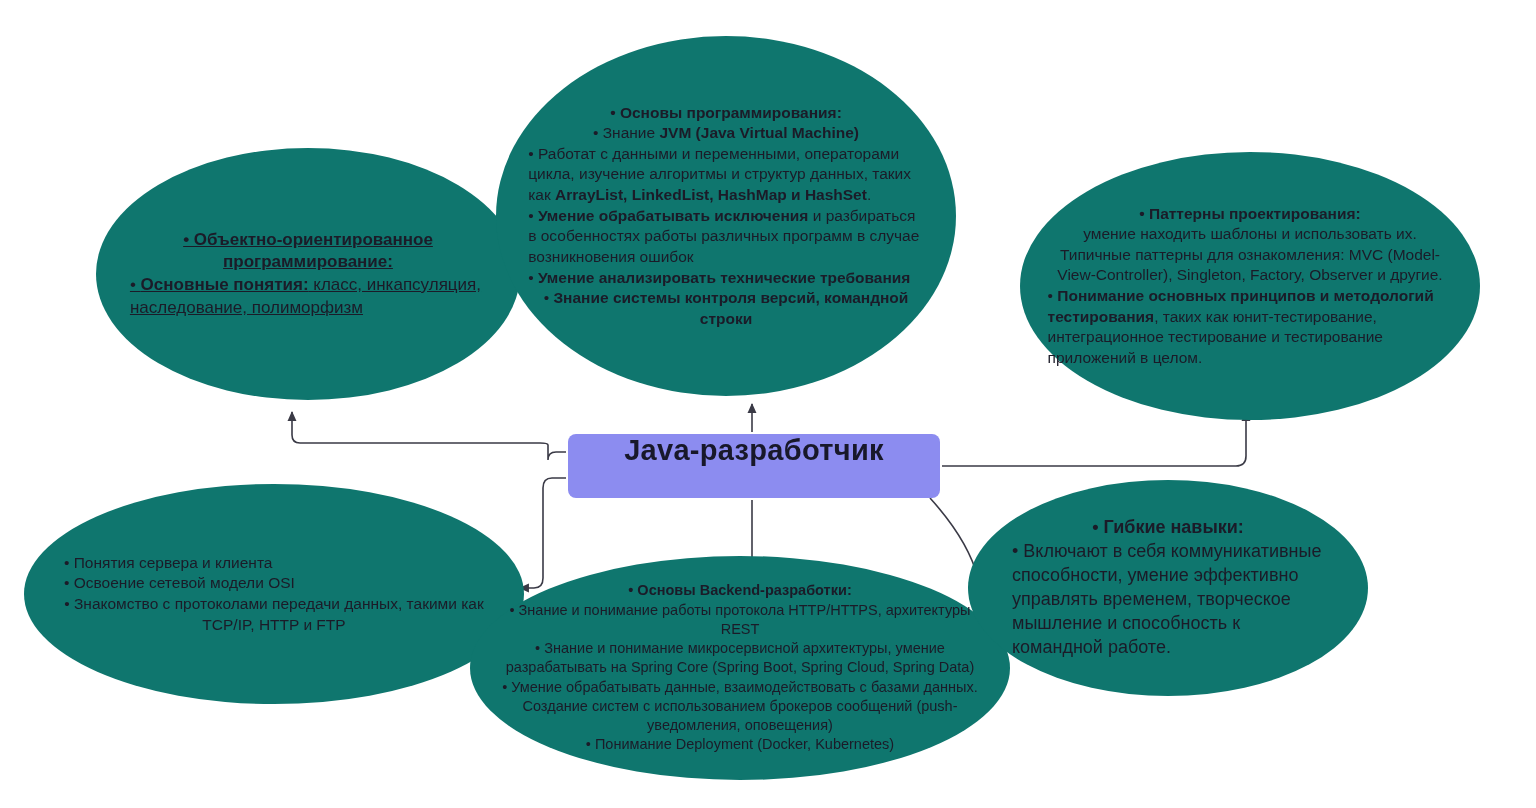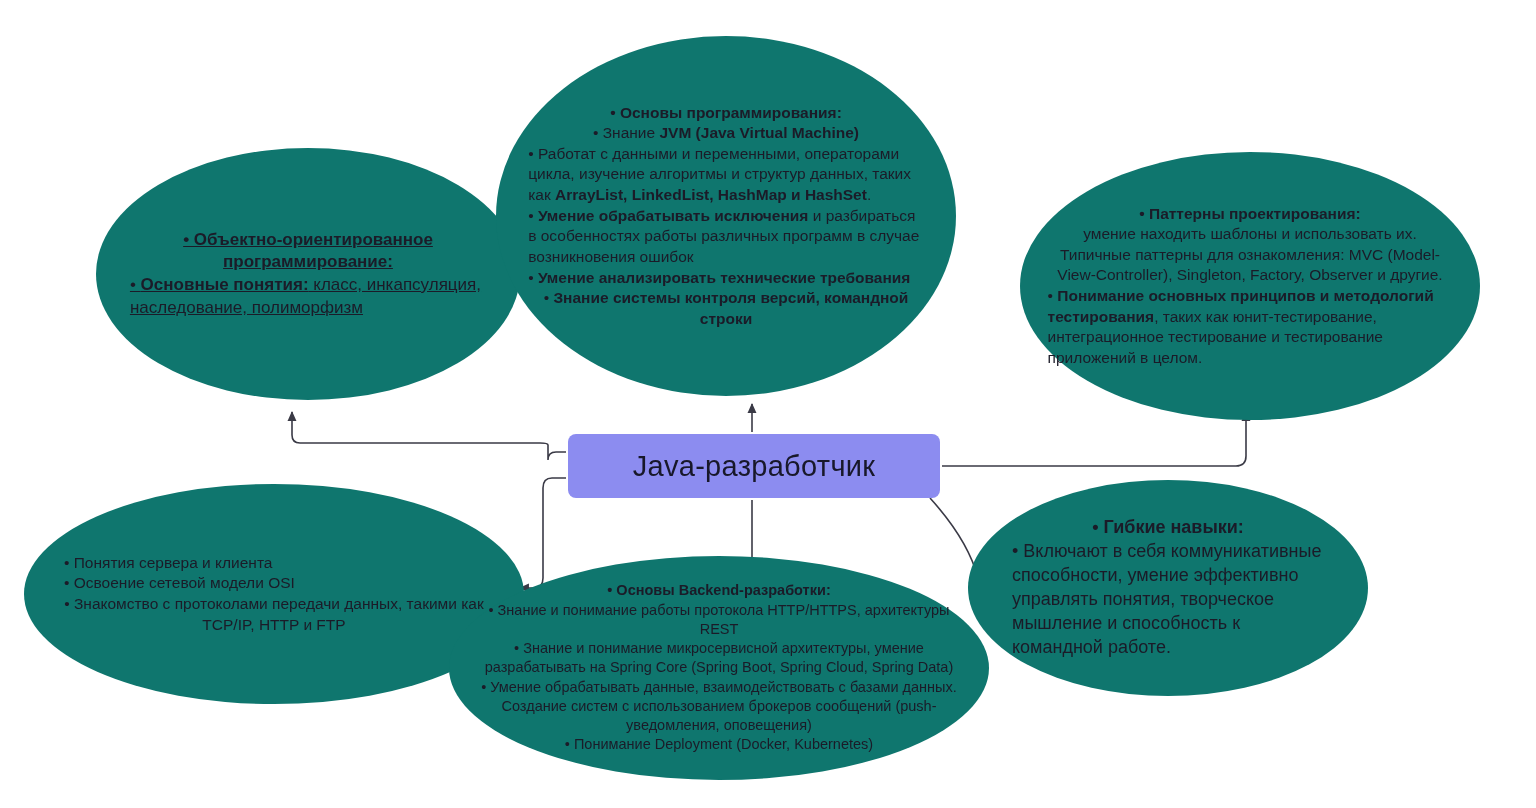--- a/index.html
+++ b/index.html
@@ -42,24 +42,23 @@
     line-height: 1.33;
   }
   .bubble p {
     margin: 0;
   }
   .center-node {
     position: absolute;
     background: #8c8cf0;
     border-radius: 8px;
     display: flex;
-    align-items: center;
     justify-content: center;
     color: #18182a;
-    font-weight: normal;
+    font-weight: bold;
     letter-spacing: 0.3px;
   }
   
   #b-oop {
     left: 96px; top: 148px; width: 424px; height: 252px;
     font-size: 17px;
     text-decoration: underline;
   }
   #b-oop .inner { width: 84%; text-align: left; }
   #b-oop .c1 { text-align: center; }
@@ -75,21 +74,21 @@
   }
   #b-patterns .inner { width: 88%; text-align: center; }
   #b-patterns .l { text-align: left; }
   #b-net {
     left: 24px; top: 484px; width: 500px; height: 220px;
     font-size: 15.5px;
   }
   #b-net .inner { width: 84%; text-align: center; }
   #b-net .l { text-align: left; }
   #b-backend {
-    left: 449px; top: 556px; width: 540px; height: 224px;
+    left: 470px; top: 556px; width: 540px; height: 224px;
     font-size: 14.5px;
   }
   #b-backend .inner { width: 93%; text-align: center; }
   #b-soft {
     left: 968px; top: 480px; width: 400px; height: 216px;
     font-size: 18px;
   }
   #b-soft .inner { width: 78%; text-align: left; }
   #b-soft .c { text-align: center; }
   #center {
@@ -163,21 +162,21 @@
       <p>• Знание и понимание работы протокола HTTP/HTTPS, архитектуры REST</p>
       <p>• Знание и понимание микросервисной архитектуры, умение разрабатывать на Spring Core (Spring Boot, Spring Cloud, Spring Data)</p>
       <p>• Умение обрабатывать данные, взаимодействовать с базами данных. Создание систем с использованием брокеров сообщений (push-уведомления, оповещения)</p>
       <p>• Понимание Deployment (Docker, Kubernetes)</p>
     </div>
   </div>
 
   <div class="bubble" id="b-soft">
     <div class="inner">
       <p class="c"><b>• Гибкие навыки:</b></p>
-      <p>• Включают в себя коммуникативные способности, умение эффективно управлять понятия, творческое мышление и способность к командной работе.</p>
+      <p>• Включают в себя коммуникативные способности, умение эффективно управлять временем, творческое мышление и способность к командной работе.</p>
     </div>
   </div>
 
   <div class="center-node" id="center">
     <span>Java-разработчик</span>
   </div>
 
 </div>
 
 </body></html>

